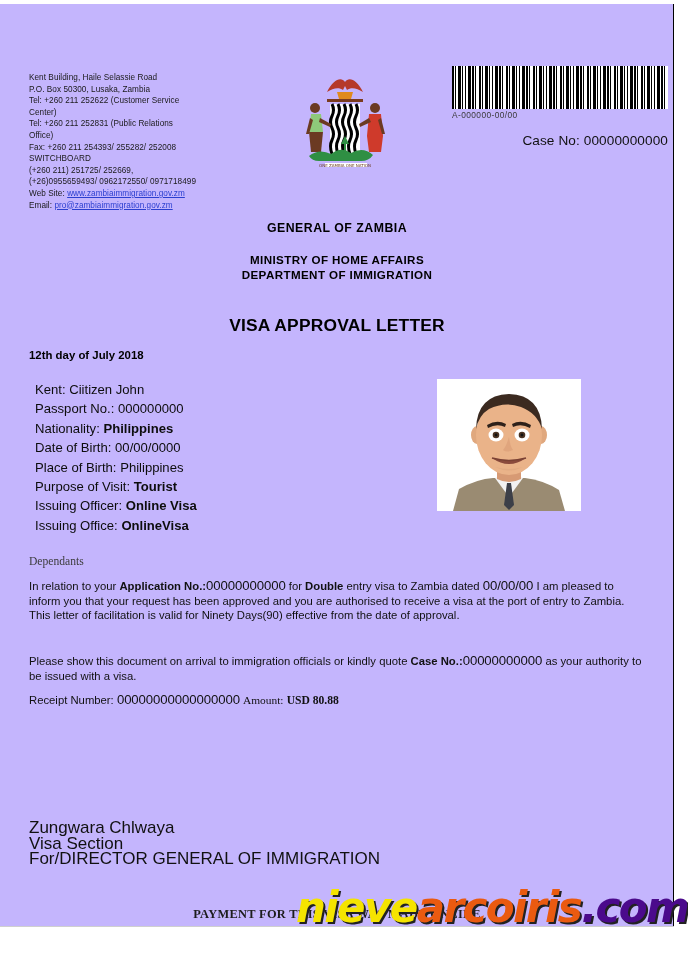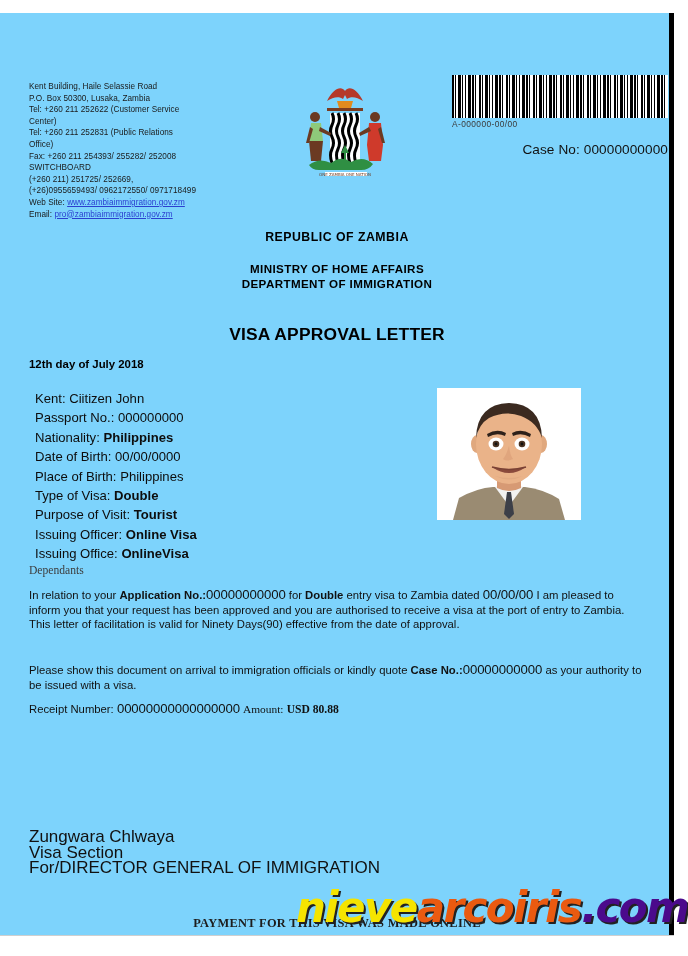--- a/index.html
+++ b/index.html
@@ -12,25 +12,25 @@
     width: 688px;
     height: 956px;
     position: relative;
     font-family: "Liberation Sans", sans-serif;
     color: #000000;
     overflow: hidden;
   }
   #page {
     position: absolute;
     left: 0;
-    top: 13px;
+    top: 4px;
     width: 674px;
     height: 923px;
-    background: #7dd3fc;
-    border-right: 5px solid #000000;
+    background: #c4b5fd;
+    border-right: 1px solid #000000;
     border-bottom: 1px solid #d6d6d6;
     box-sizing: border-box;
   }
 
   
   .contact-block {
     position: absolute;
     left: 29px;
     top: 68px;
     width: 215px;
@@ -312,37 +312,36 @@
     <div class="barcode"></div>
     <div class="barcode-num">A-000000-00/00</div>
   </div>
 
   <div class="case-no">
     <span>Case No:</span>
     <span>00000000000</span>
   </div>
 
   <div class="title-block">
-    <div class="t-country">REPUBLIC OF ZAMBIA</div>
+    <div class="t-country">GENERAL OF ZAMBIA</div>
     <div class="t-ministry">
       <div>MINISTRY OF HOME AFFAIRS</div>
       <div>DEPARTMENT OF IMMIGRATION</div>
     </div>
     <div class="t-main">VISA APPROVAL LETTER</div>
   </div>
 
   <div class="letter-date">12th day of July 2018</div>
 
   <div class="details" id="details-list">
       <div><span class="lbl">Kent:</span> <span class="">Ciitizen John</span></div>
       <div><span class="lbl">Passport No.:</span> <span class="">000000000</span></div>
       <div><span class="lbl">Nationality:</span> <span class="val-b">Philippines</span></div>
       <div><span class="lbl">Date of Birth:</span> <span class="">00/00/0000</span></div>
       <div><span class="lbl">Place of Birth:</span> <span class="">Philippines</span></div>
-      <div><span class="lbl">Type of Visa:</span> <span class="val-b">Double</span></div>
       <div><span class="lbl">Purpose of Visit:</span> <span class="val-b">Tourist</span></div>
       <div><span class="lbl">Issuing Officer:</span> <span class="val-b">Online Visa</span></div>
       <div><span class="lbl">Issuing Office:</span> <span class="val-b">OnlineVisa</span></div>
     </div>
 
   <div class="photo">
     <svg viewBox="0 0 144 132" width="144" height="132" aria-hidden="true">
       <rect x="0" y="0" width="144" height="132" fill="#ffffff"></rect>
 
       <path d="M16 132 L22 110 Q40 100 56 99 L88 99 Q106 101 122 111 L128 132 Z" fill="#9a8b72"></path>

